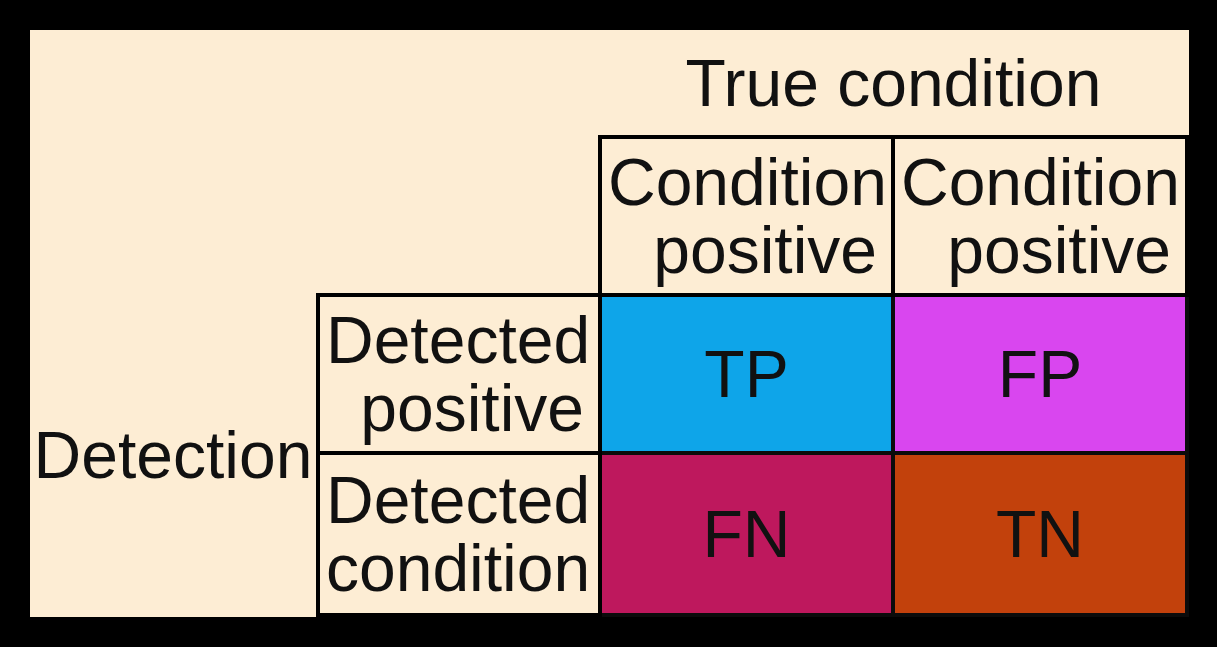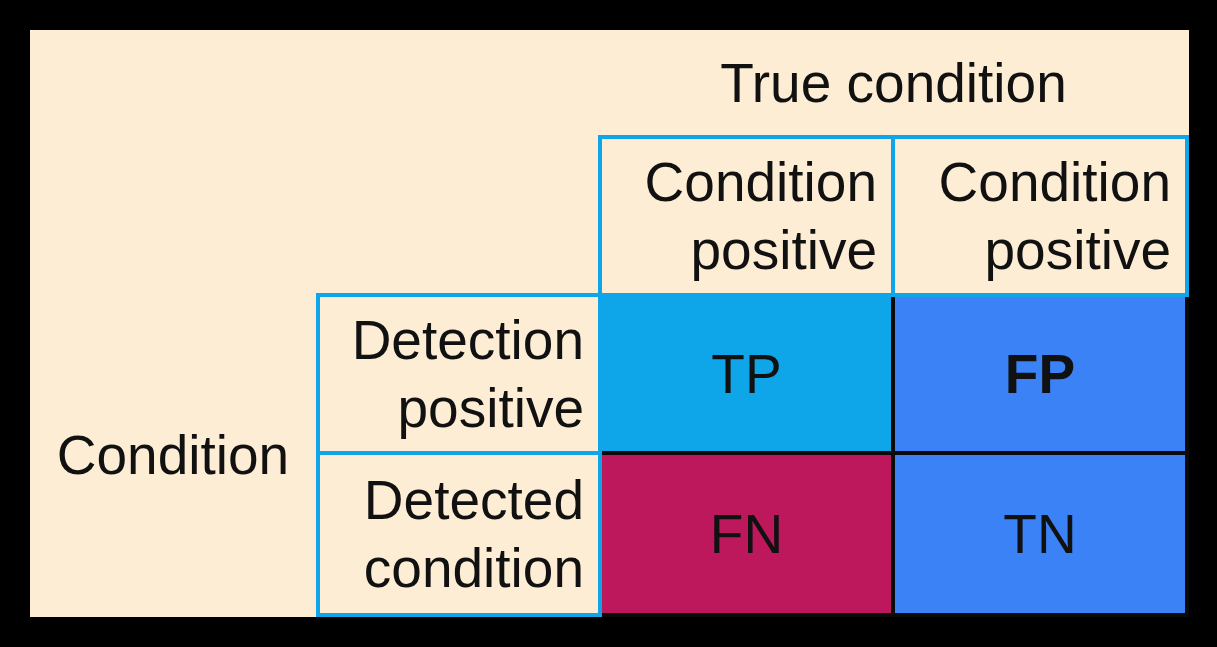--- a/index.html
+++ b/index.html
@@ -19,21 +19,21 @@
     top: 30px;
     width: 1157px;
     height: 585px;
   }
   table.matrix {
     border-collapse: collapse;
     table-layout: fixed;
     width: 1157px;
     height: 585px;
     font-family: "Liberation Sans", "DejaVu Sans", sans-serif;
-    font-size: 55px;
+    font-size: 66px;
     color: #111111;
   }
   td {
     padding: 0;
     vertical-align: middle;
     line-height: 68px;
     overflow: hidden;
   }
   tr.r-title   { height: 107px; }
   tr.r-colhdr  { height: 158px; }
@@ -43,21 +43,21 @@
   td.blank { border: none; }
   td.title {
     border: none;
     text-align: center;
   }
   td.axis {
     border: none;
     text-align: center;
   }
   td.hdr, td.rowhdr {
-    border: 4px solid #0ea5e9;
+    border: 4px solid #000000;
     text-align: right;
     padding-right: 14px;
     padding-left: 6px;
   }
   td.cell {
     border: 4px solid #0b0b0b;
     text-align: center;
   }
 </style>
 </head>
@@ -75,25 +75,25 @@
       <tr class="r-title">
         <td class="blank" colspan="2"></td>
         <td class="title" colspan="2">True condition</td>
       </tr>
       <tr class="r-colhdr">
         <td class="blank" colspan="2"></td>
         <td class="hdr">Condition positive</td>
         <td class="hdr">Condition positive</td>
       </tr>
       <tr class="r-row1">
-        <td class="axis" rowspan="2">Condition</td>
-        <td class="rowhdr">Detection positive</td>
+        <td class="axis" rowspan="2">Detection</td>
+        <td class="rowhdr">Detected positive</td>
         <td class="cell" style="background-color: #0ea5e9;">TP</td>
-        <td class="cell" style="background-color: #3b82f6; font-weight: bold;">FP</td>
+        <td class="cell" style="background-color: #d946ef;">FP</td>
       </tr>
       <tr class="r-row2">
         <td class="rowhdr">Detected condition</td>
         <td class="cell" style="background-color: #be185d;">FN</td>
-        <td class="cell" style="background-color: #3b82f6;">TN</td>
+        <td class="cell" style="background-color: #c2410c;">TN</td>
       </tr>
     </tbody>
   </table>
 </div>
 
 </body></html>

